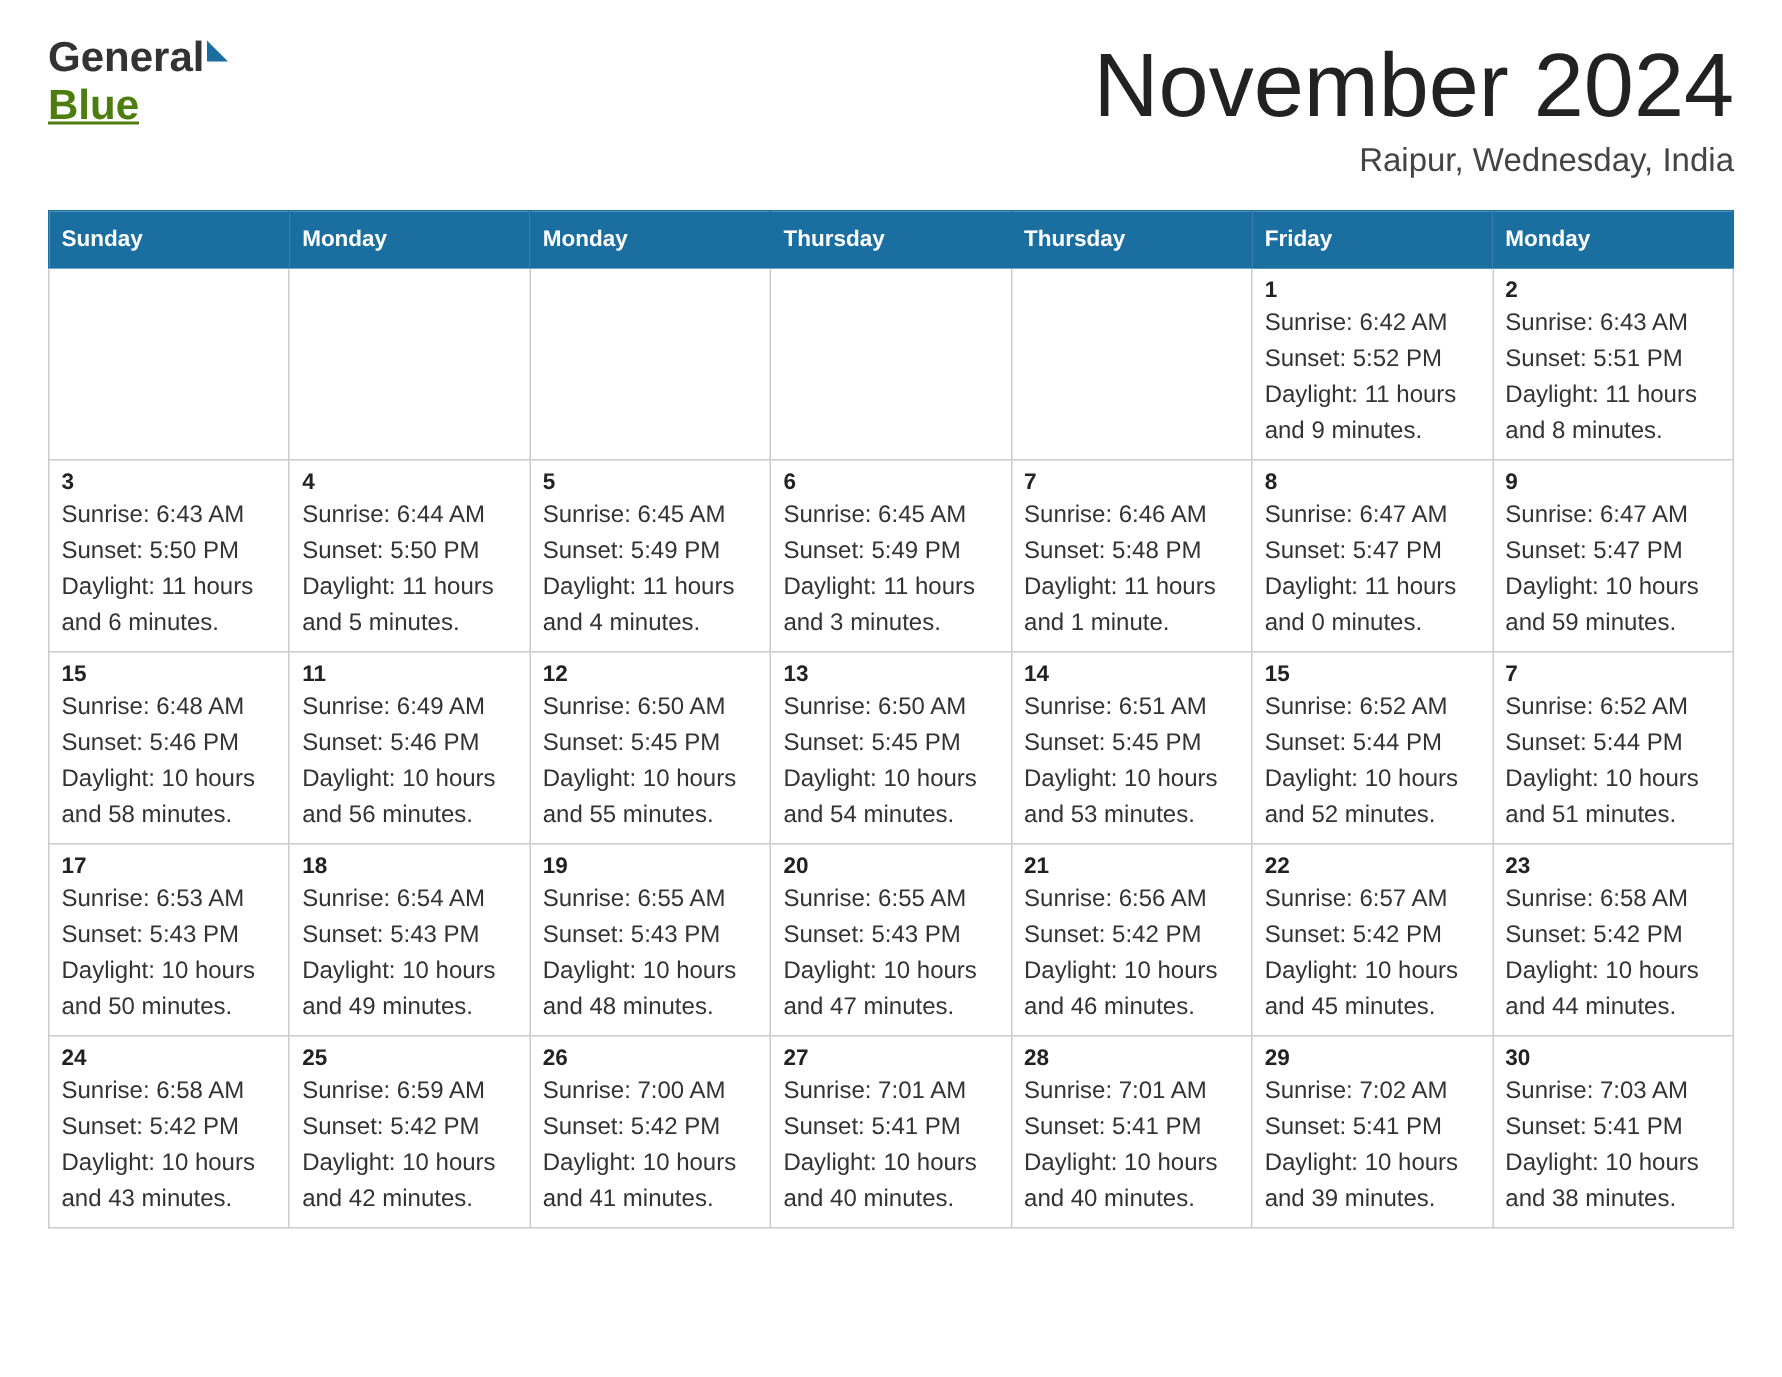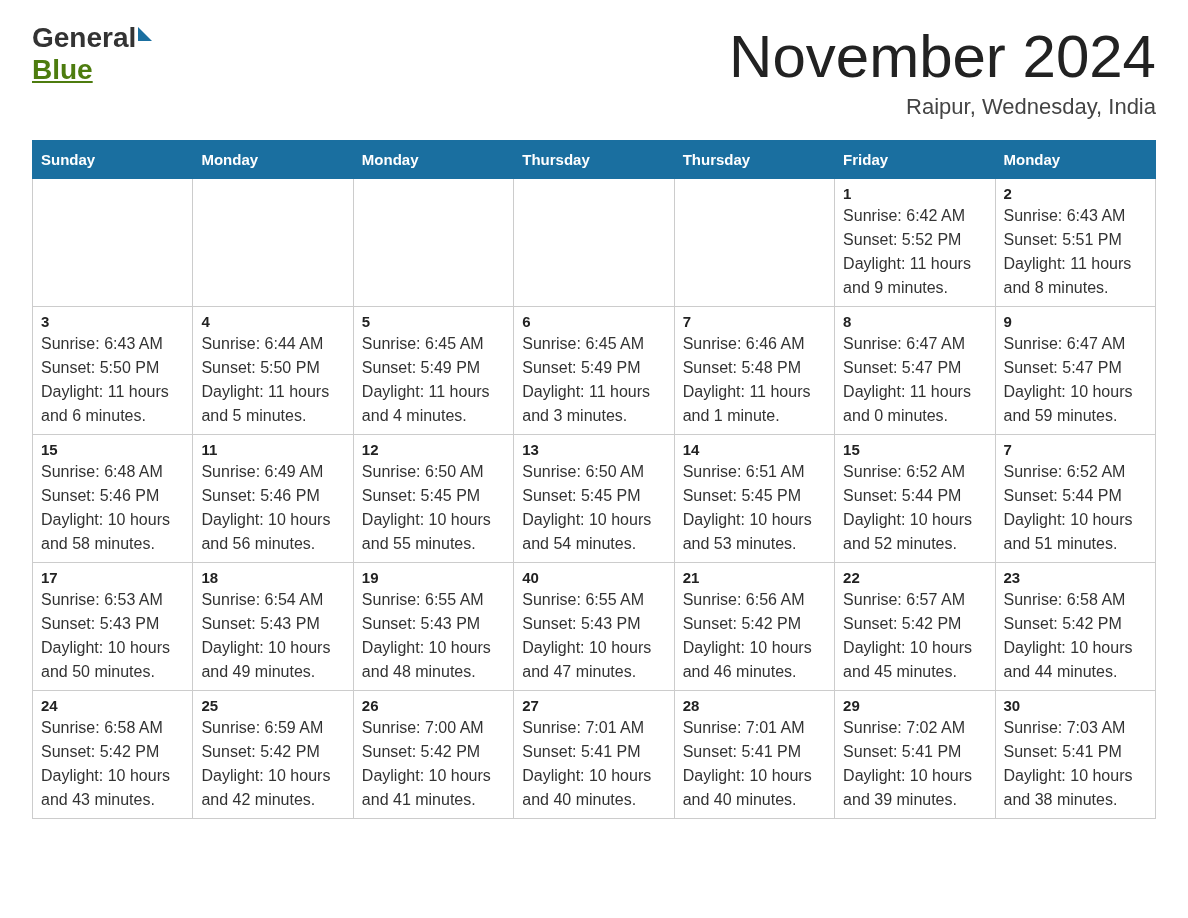--- a/index.html
+++ b/index.html
@@ -244,21 +244,21 @@
         </td>
         <td>
           <span class="day-number">18</span>
           <div class="day-info">Sunrise: 6:54 AM<br>Sunset: 5:43 PM<br>Daylight: 10 hours and 49 minutes.</div>
         </td>
         <td>
           <span class="day-number">19</span>
           <div class="day-info">Sunrise: 6:55 AM<br>Sunset: 5:43 PM<br>Daylight: 10 hours and 48 minutes.</div>
         </td>
         <td>
-          <span class="day-number">40</span>
+          <span class="day-number">20</span>
           <div class="day-info">Sunrise: 6:55 AM<br>Sunset: 5:43 PM<br>Daylight: 10 hours and 47 minutes.</div>
         </td>
         <td>
           <span class="day-number">21</span>
           <div class="day-info">Sunrise: 6:56 AM<br>Sunset: 5:42 PM<br>Daylight: 10 hours and 46 minutes.</div>
         </td>
         <td>
           <span class="day-number">22</span>
           <div class="day-info">Sunrise: 6:57 AM<br>Sunset: 5:42 PM<br>Daylight: 10 hours and 45 minutes.</div>
         </td>

